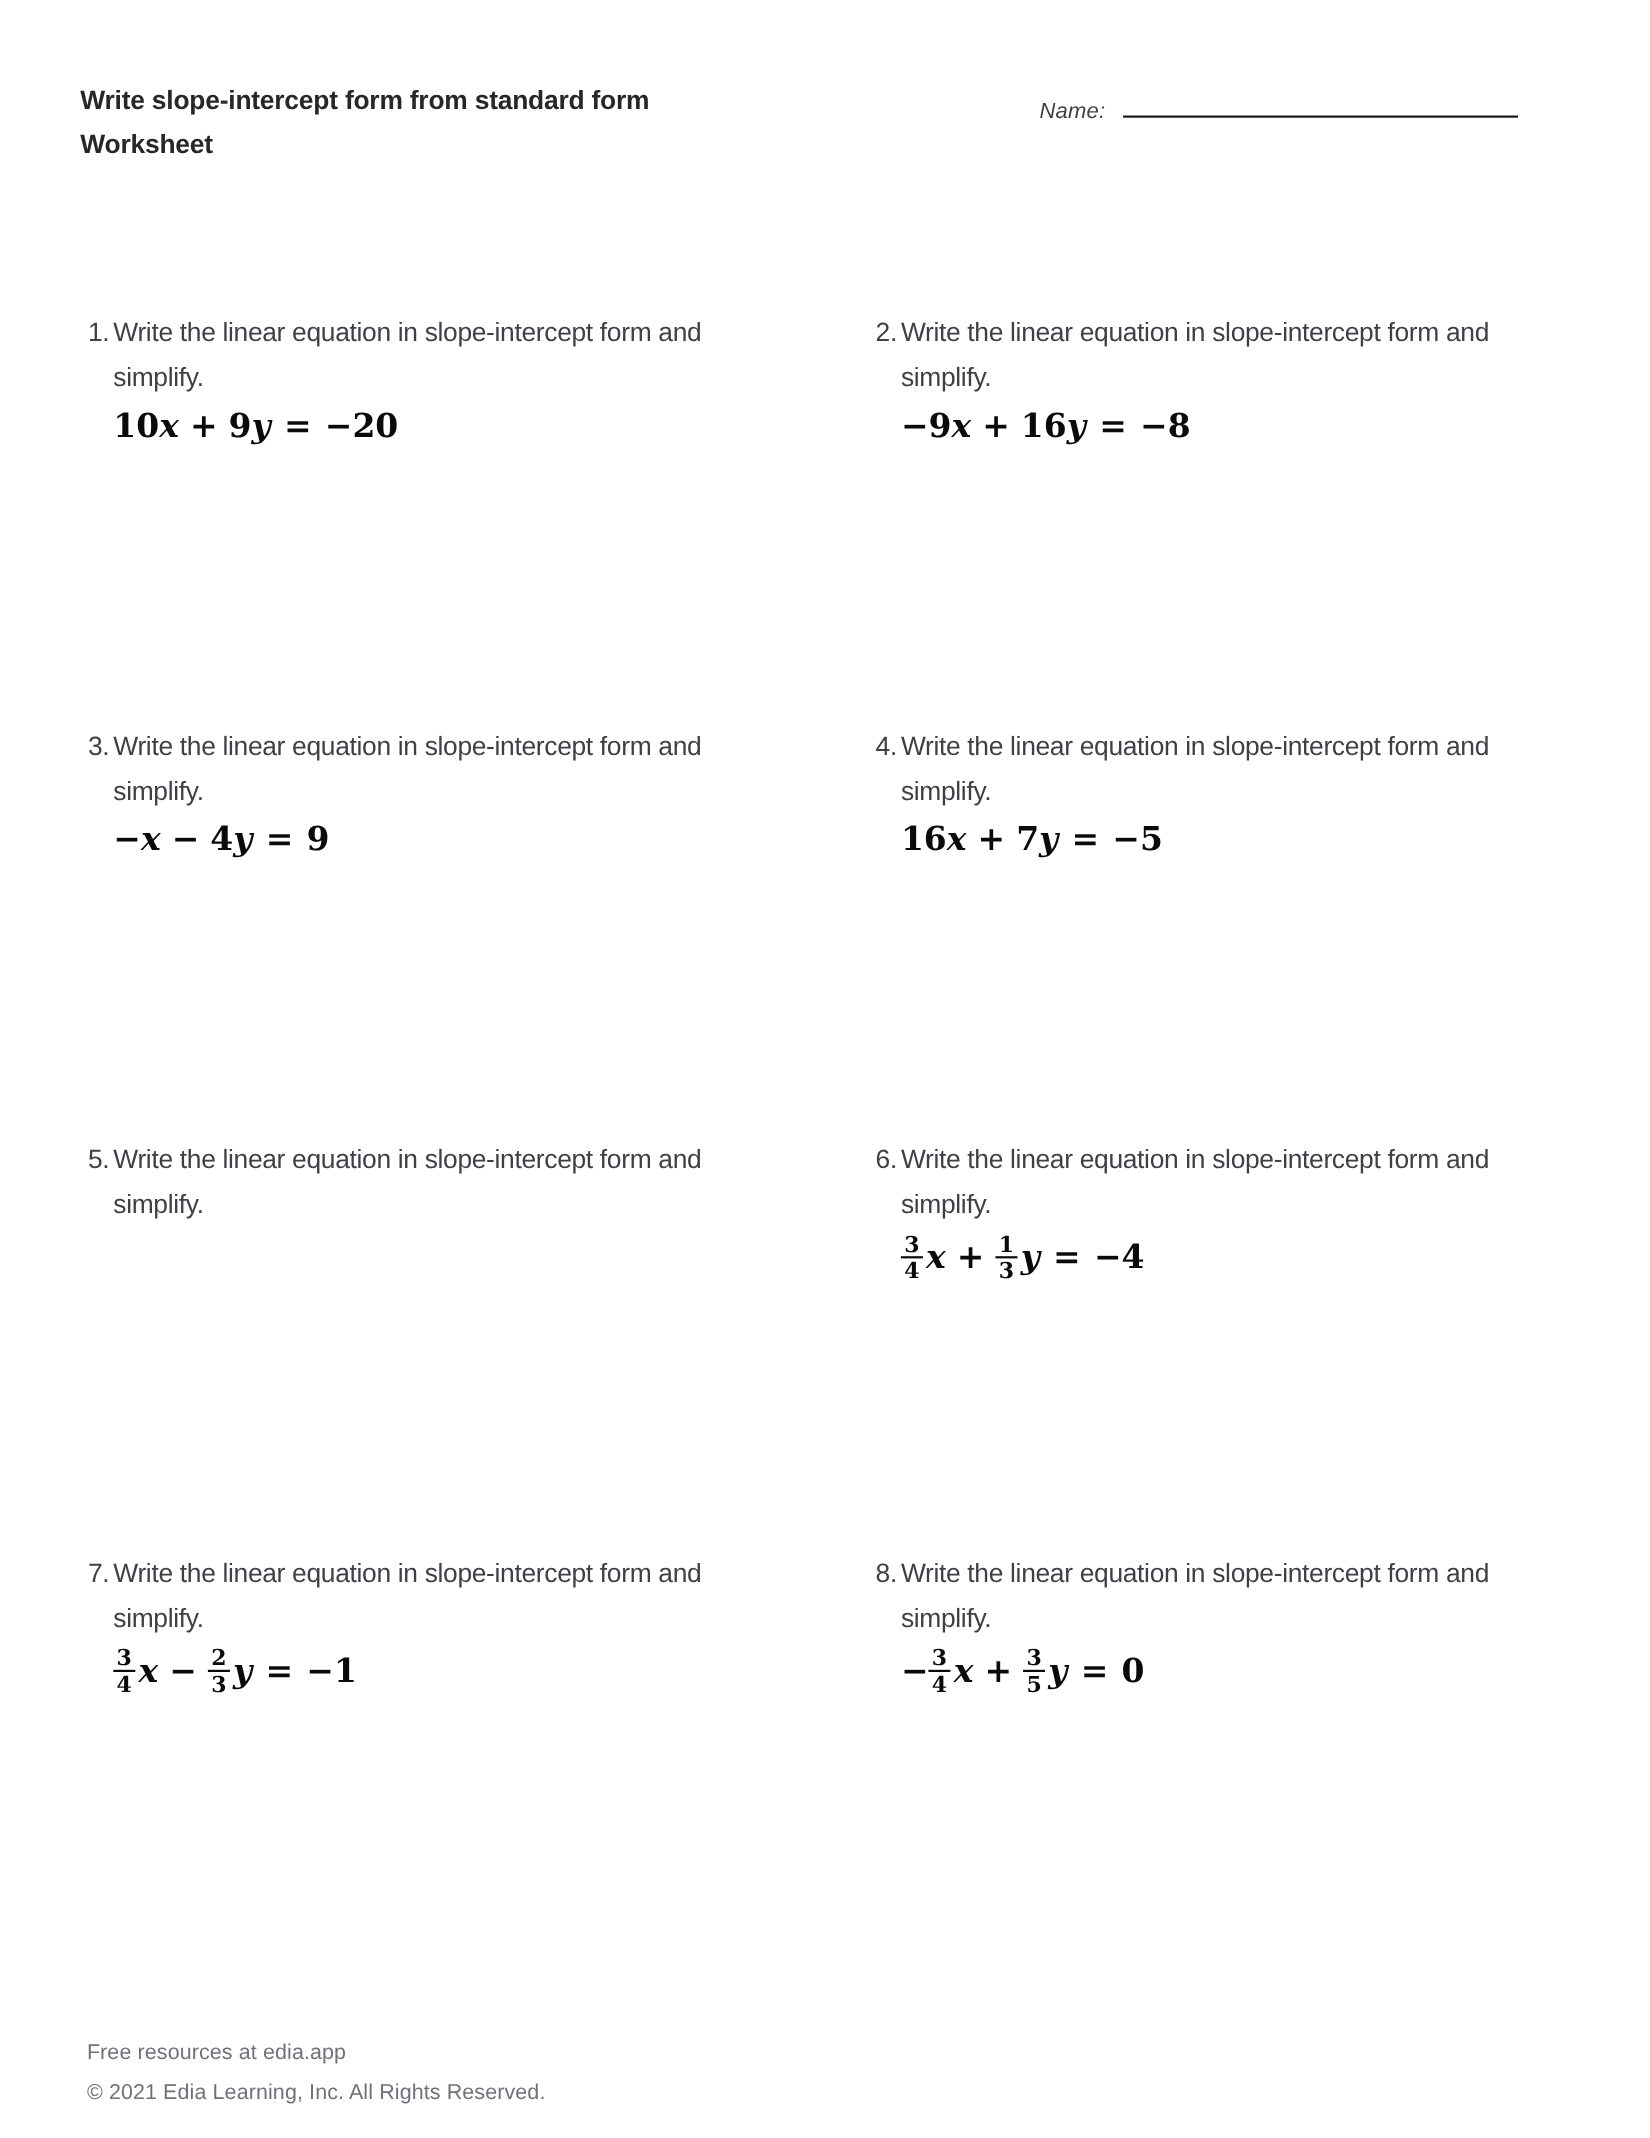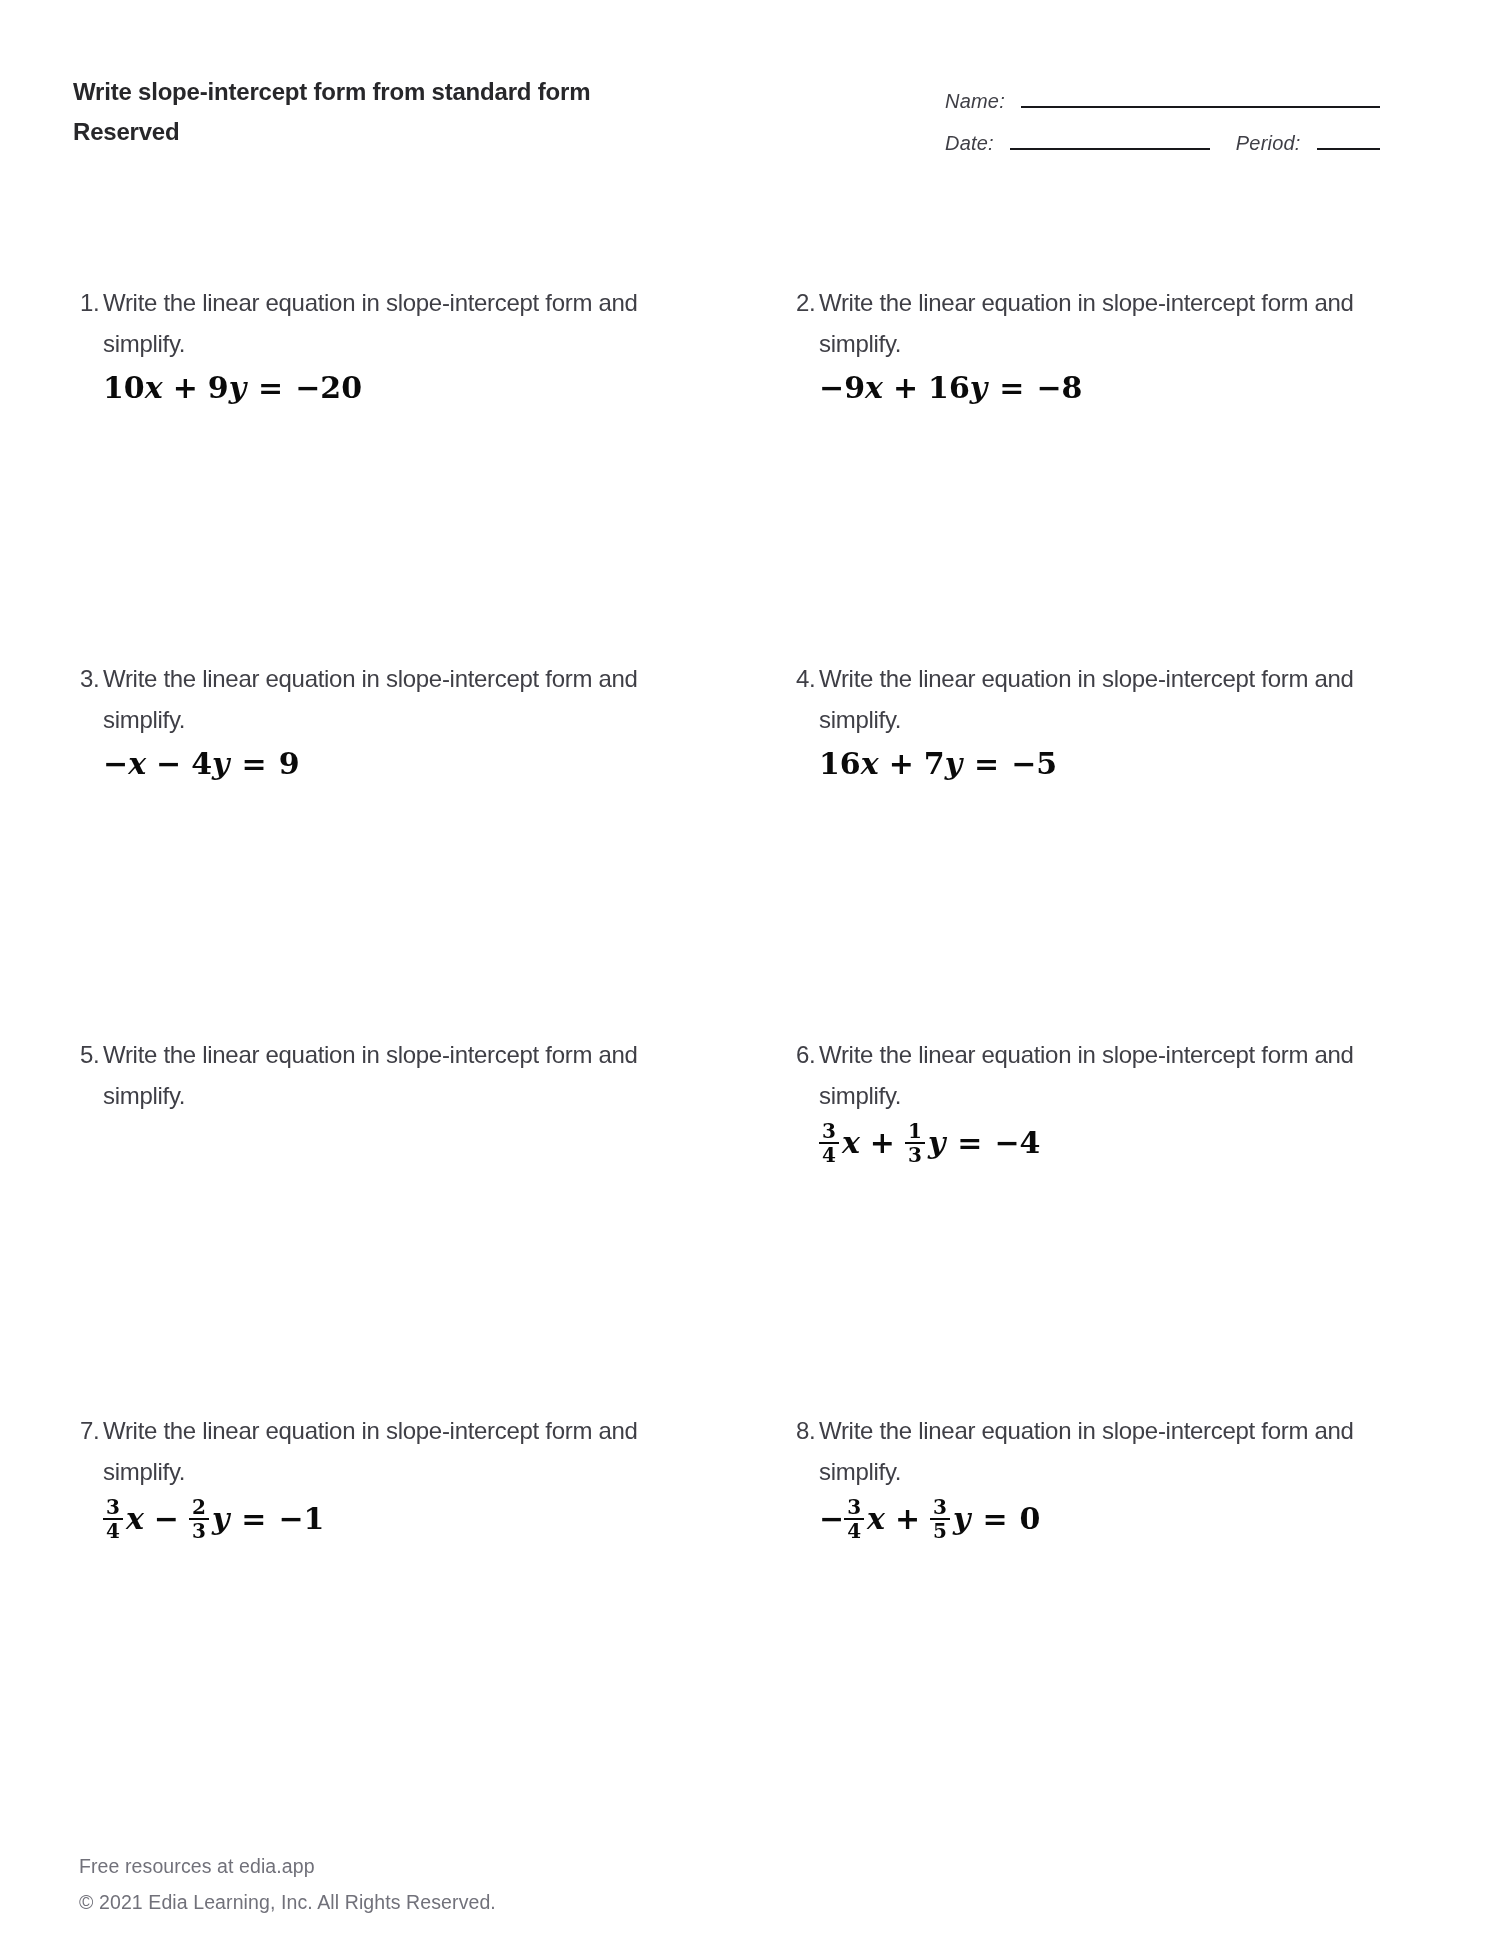--- a/index.html
+++ b/index.html
@@ -116,34 +116,28 @@
     margin-top: 48px;
   }
 </style>
 </head>
 <body>
 
 <div class="page">
 
   <div class="title">
     <div>Write slope-intercept form from standard form</div>
-    <div>Reserved</div>
+    <div>Worksheet</div>
   </div>
 
   <div class="fields">
     <div class="field-row">
       <span class="field-label">Name:</span>
       <span class="blank-line line-grow"></span>
     </div>
-    <div class="field-row">
-      <span class="field-label">Date:</span>
-      <span class="blank-line line-date"></span>
-      <span class="field-label period-label">Period:</span>
-      <span class="blank-line line-grow"></span>
-    </div>
   </div>
 
   <div class="problems" id="problems-grid">
       <div class="problem">
         <div class="prompt">
           <span class="prompt-number">1.</span>
           <span class="prompt-text">Write the linear equation in slope-intercept form and simplify.</span>
         </div>
         <div class="equation"><span class="tk tk-n">10</span><span class="tk tk-v">x</span><span class="tk tk-o">+</span><span class="tk tk-n">9</span><span class="tk tk-v">y</span><span class="tk tk-r">=</span><span class="tk tk-n">−20</span></div>
       </div>

